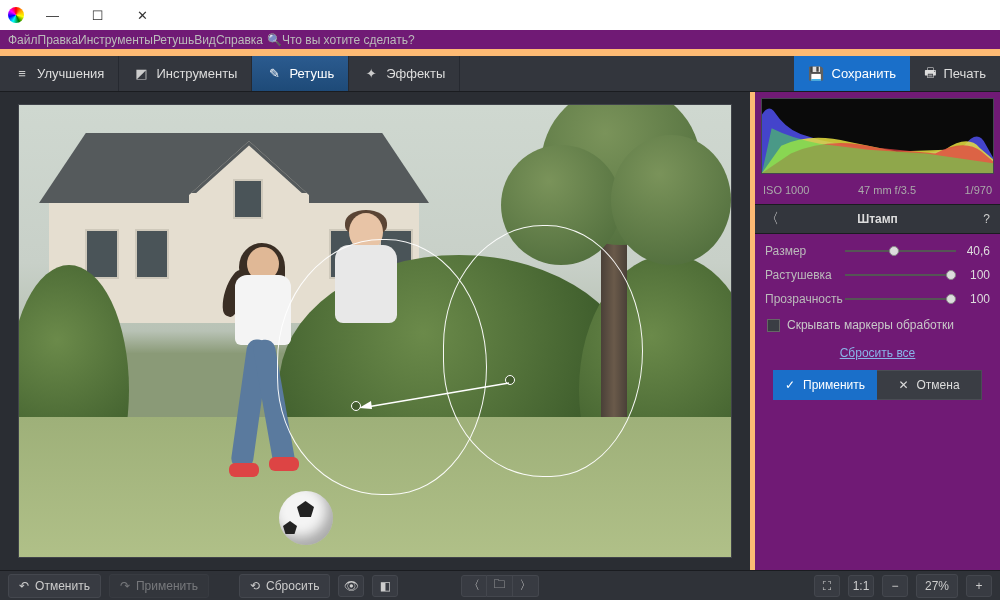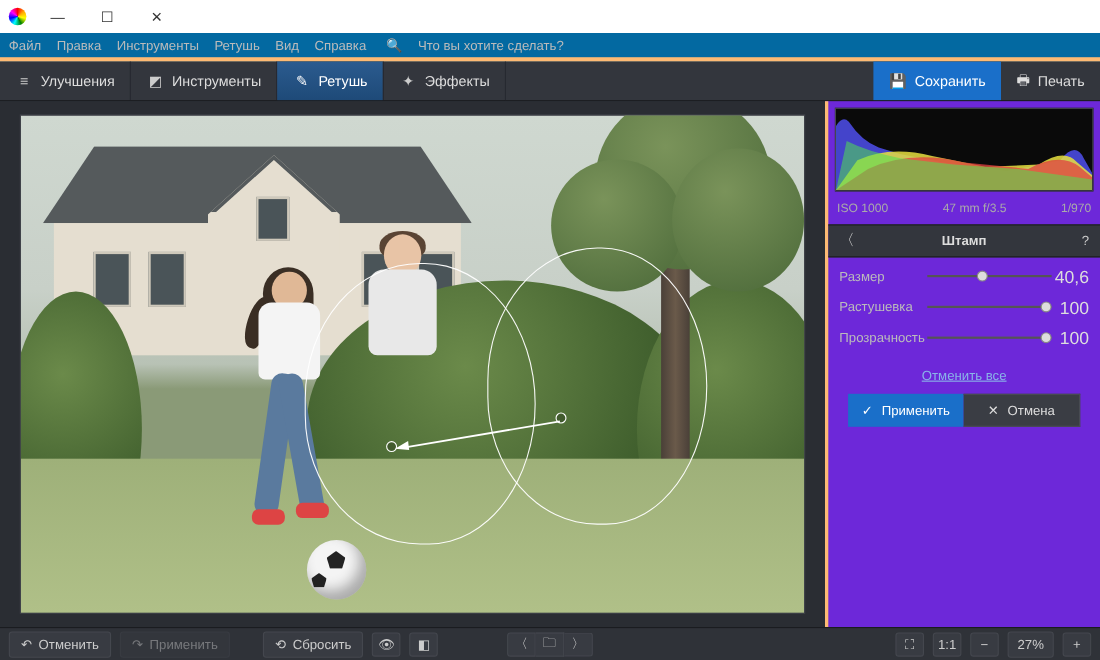--- a/index.html
+++ b/index.html
@@ -2,21 +2,21 @@
 <html><head>
 <meta charset="utf-8">
 <style>
 *{margin:0;padding:0;box-sizing:border-box;font-family:"Segoe UI",Arial,sans-serif;user-select:none}
 body{width:1000px;height:600px;background:#2a2d33;color:#c8c8c8;overflow:hidden;font-size:12px}
 .titlebar{height:30px;background:#fff;display:flex;align-items:center;padding:0 8px;color:#333}
 .titlebar .logo{width:16px;height:16px;border-radius:50%;background:conic-gradient(red,orange,yellow,green,cyan,blue,magenta,red);margin-right:6px}
 .titlebar .title{font-size:12px;flex:1}
 .win-ctrl{display:flex;gap:0}
 .win-ctrl div{width:45px;height:30px;display:flex;align-items:center;justify-content:center;font-size:13px;color:#333}
-.menubar{height:26px;background:#0369a1;display:flex;align-items:center;padding:0 8px;gap:14px;border-bottom:4px solid #fdba74}
+.menubar{height:26px;background:#701a75;display:flex;align-items:center;padding:0 8px;border-bottom:7px solid #fdba74}
 .menubar span{font-size:12px;color:#bbb}
 .search-ico{color:#777;font-size:13px;margin-left:4px}
 .search-ph{color:#666;font-size:12px}
 .tabbar{height:36px;background:#33363d;display:flex;align-items:stretch;border-bottom:1px solid #1a1c20}
 .tab{display:flex;align-items:center;gap:7px;padding:0 14px;font-size:13px;color:#ddd;border-right:1px solid #262930}
 .tab.active{background:#3a6ea5;background:linear-gradient(#2b5b8f,#1e4a78);color:#fff}
 .tab .ico{width:16px;height:16px;display:flex;align-items:center;justify-content:center;color:#ccc;font-size:13px}
 .tab.active .ico{color:#fff}
 .tabbar .spacer{flex:1}
 .btn-save{display:flex;align-items:center;gap:7px;padding:0 14px;background:#1a6fc9;color:#fff;font-size:13px}
@@ -65,35 +65,35 @@
 .ball:before{content:"";position:absolute;left:18px;top:10px;width:17px;height:16px;background:#222;clip-path:polygon(50% 0,100% 38%,82% 100%,18% 100%,0 38%)}
 .ball:after{content:"";position:absolute;left:4px;top:30px;width:14px;height:13px;background:#222;clip-path:polygon(50% 0,100% 38%,82% 100%,18% 100%,0 38%)}
 .stamp{position:absolute;border:1.5px solid rgba(255,255,255,.95);border-radius:50% 48% 46% 50%/48% 50% 50% 46%}
 .s1{left:258px;top:134px;width:210px;height:256px}
 .s2{left:424px;top:120px;width:200px;height:252px}
 .marker{position:absolute;width:10px;height:10px;border:1.5px solid #fff;border-radius:50%;background:rgba(0,0,0,.2)}
 .m1{left:332px;top:296px}
 .m2{left:486px;top:270px}
 .arrow{position:absolute;left:340px;top:276px;width:152px;height:28px}
 .arrow svg{width:100%;height:100%}
-.sidebar{width:250px;background:#6d28d9;display:flex;flex-direction:column;border-left:3px solid #fdba74}
+.sidebar{width:250px;background:#701a75;display:flex;flex-direction:column;border-left:5px solid #fdba74}
 .histo{height:76px;margin:6px;background:#0a0a0a;position:relative;border:1px solid #44474e;overflow:hidden}
 .histo svg{width:100%;height:100%}
 .meta{display:flex;justify-content:space-between;padding:4px 8px 8px;font-size:11px;color:#aaa}
 .panel-hd{height:30px;background:#33363d;display:flex;align-items:center;justify-content:center;position:relative;border-top:1px solid #1a1c20;border-bottom:1px solid #1a1c20}
 .panel-hd .bk{position:absolute;left:10px;font-size:14px;color:#ccc}
 .panel-hd .hp{position:absolute;right:10px;color:#ccc}
 .panel-hd .tt{font-weight:600;color:#ddd}
 .ctrls{padding:10px 10px 6px}
-.row{display:flex;align-items:flex-start;margin-bottom:10px}
+.row{display:flex;align-items:flex-end;margin-bottom:10px}
 .row .lbl{width:80px;font-size:12px;color:#bbb}
 .row .slider{flex:1;height:14px;position:relative}
 .track{position:absolute;left:0;right:0;top:6px;height:2px;background:#555}
 .thumb{position:absolute;top:2px;width:10px;height:10px;background:#ddd;border-radius:50%;border:1px solid #888}
-.row .val{width:34px;text-align:right;font-size:16px;color:#ddd}
+.row .val{width:34px;text-align:right;font-size:12px;color:#ddd}
 .chk{display:flex;align-items:center;gap:7px;padding:2px 0 8px 2px}
 .chk .box{width:13px;height:13px;border:1px solid #666;background:#3a3d44}
 .reset{text-align:center;padding:6px 0 10px}
 .reset span{color:#8ab4e8;text-decoration:underline;font-size:12px}
 .actions{display:flex;margin:0 8px}
 .actions .apply{flex:1;height:30px;background:#1a6fc9;color:#fff;display:flex;align-items:center;justify-content:center;gap:8px;font-size:12px}
 .actions .cancel{flex:1;height:30px;background:#3a3d44;color:#ddd;display:flex;align-items:center;justify-content:center;gap:8px;font-size:12px;border:1px solid #4a4d54;border-left:none}
 .bottombar{height:30px;background:#2f3238;border-top:1px solid #1a1c20;display:flex;align-items:center;padding:0 8px;gap:8px}
 .bb-btn{display:flex;align-items:center;gap:6px;padding:4px 10px;background:#383b42;border:1px solid #44474e;border-radius:3px;font-size:12px;color:#ccc}
 .bb-btn.disabled{opacity:.45}
@@ -248,21 +248,25 @@
         <div class="val">100</div>
       </div>
       <div class="row">
         <div class="lbl">Прозрачность</div>
         <div class="slider">
             <div class="track"></div>
             <div class="thumb" style="left:calc(100% - 10px)"></div>
           </div>
         <div class="val">100</div>
       </div>
-      <div class="reset"><span>Отменить все</span></div>
+      <div class="chk">
+        <div class="box"></div>
+        <span>Скрывать маркеры обработки</span>
+      </div>
+      <div class="reset"><span>Сбросить все</span></div>
       <div class="actions">
         <div class="apply">
             <span>✓</span>
             <span>Применить</span>
           </div>
         <div class="cancel">
             <span>✕</span>
             <span>Отмена</span>
           </div>
       </div>

